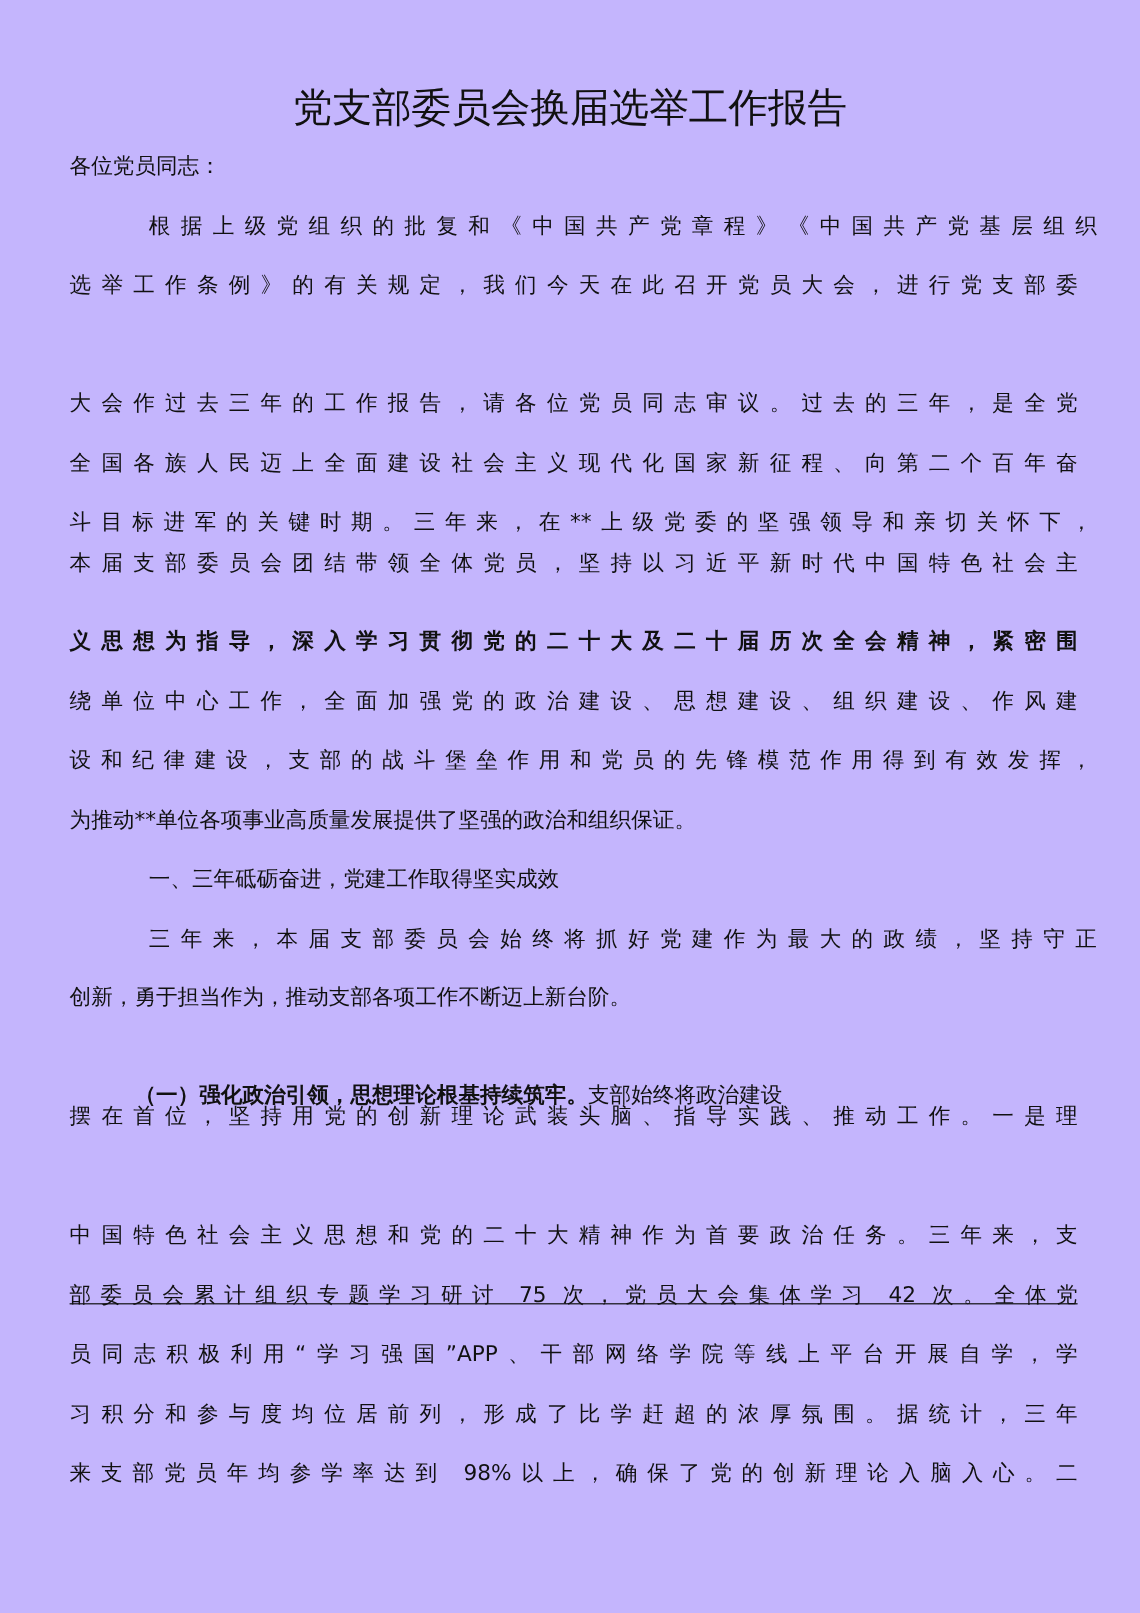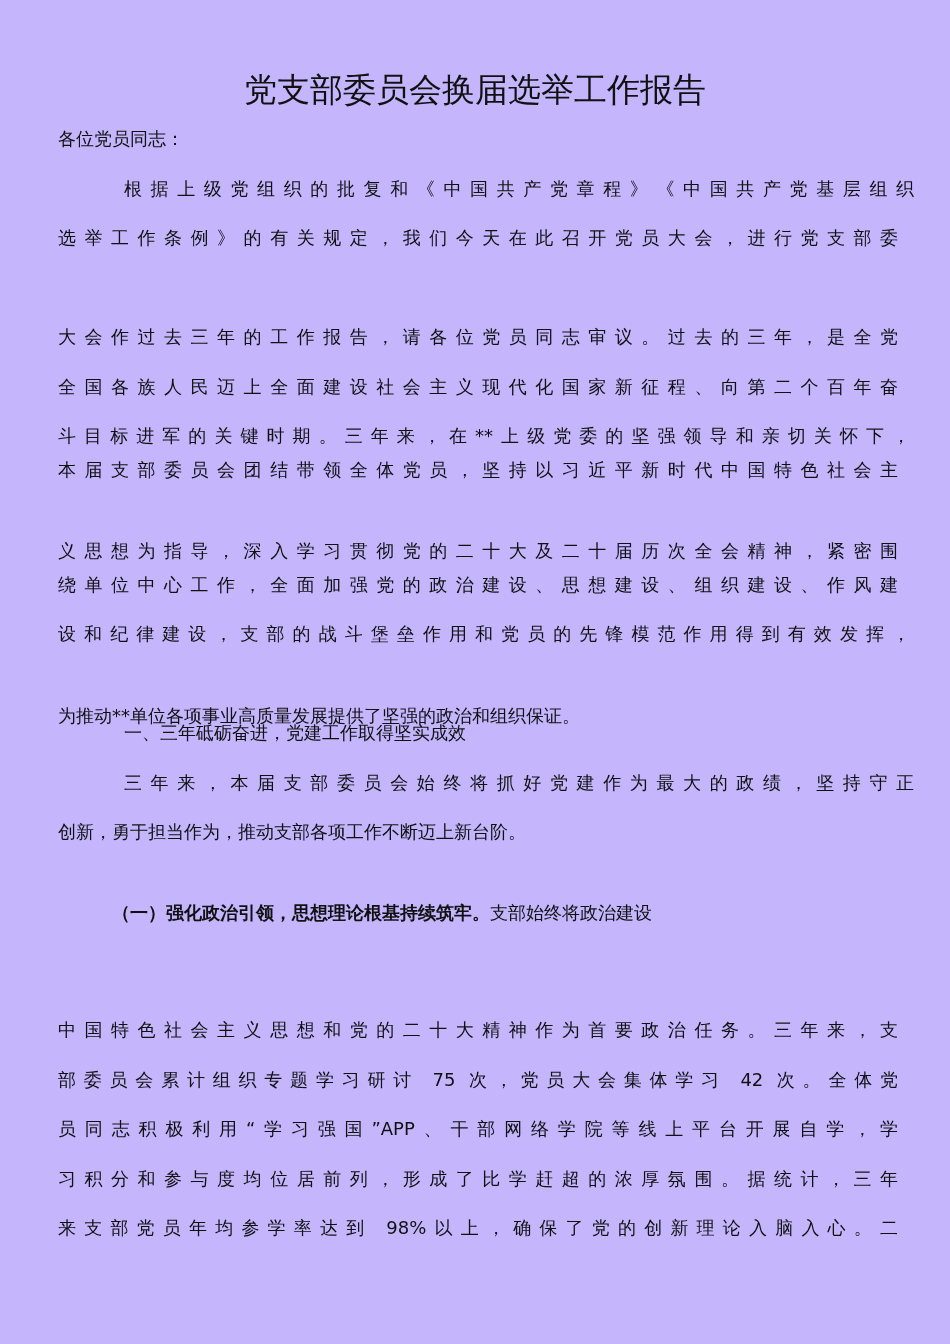--- a/index.html
+++ b/index.html
@@ -65,32 +65,33 @@
   <div class="title">党支部委员会换届选举工作报告</div>
 
   <div class="line" style="top:122px;">各位党员同志：</div>
 
   <div class="line indent justify" style="top:172px; width:790px;">根据上级党组织的批复和《中国共产党章程》《中国共产党基层组织</div>
   <div class="line justify" style="top:221px;">选举工作条例》的有关规定，我们今天在此召开党员大会，进行党支部委</div>
   <div class="line justify" style="top:320px;">大会作过去三年的工作报告，请各位党员同志审议。过去的三年，是全党</div>
   <div class="line justify" style="top:370px;">全国各族人民迈上全面建设社会主义现代化国家新征程、向第二个百年奋</div>
   <div class="line justify" style="top:419px; width:852px;">斗目标进军的关键时期。三年来，在**上级党委的坚强领导和亲切关怀下，</div>
   <div class="line justify" style="top:453px;">本届支部委员会团结带领全体党员，坚持以习近平新时代中国特色社会主</div>
-  <div class="line justify" style="top:534px;">义思想为指导，深入学习贯彻党的二十大及二十届历次全会精神，紧密围</div>
+  <div class="line justify" style="top:518px;font-weight:bold;">义思想为指导，深入学习贯彻党的二十大及二十届历次全会精神，紧密围</div>
   <div class="line justify" style="top:568px;">绕单位中心工作，全面加强党的政治建设、思想建设、组织建设、作风建</div>
   <div class="line justify" style="top:617px; width:852px;">设和纪律建设，支部的战斗堡垒作用和党员的先锋模范作用得到有效发挥，</div>
-  <div class="line" style="top:667px;margin-top:32px;">为推动**单位各项事业高质量发展提供了坚强的政治和组织保证。</div>
+  <div class="line" style="top:667px;">为推动**单位各项事业高质量发展提供了坚强的政治和组织保证。</div>
 
   <div class="line indent" style="top:716px;">一、三年砥砺奋进，党建工作取得坚实成效</div>
 
   <div class="line indent justify" style="top:766px; width:790px;">三年来，本届支部委员会始终将抓好党建作为最大的政绩，坚持守正</div>
   <div class="line" style="top:815px;">创新，勇于担当作为，推动支部各项工作不断迈上新台阶。</div>
 
   <div class="line indent-bold" style="top:865px; width:786px;margin-top:31px;">
     <span class="bold">（一）强化政治引领，思想理论根基持续筑牢。</span><span>支部始终将政治建设</span>
   </div>
 
+  <div class="line justify" style="top:914px;">摆在首位，坚持用党的创新理论武装头脑、指导实践、推动工作。一是理</div>
   <div class="line justify" style="top:1013px;">中国特色社会主义思想和党的二十大精神作为首要政治任务。三年来，支</div>
-  <div class="line justify" style="top:1063px;">部委员会累计组织专题学习研讨 75 次，党员大会集体学习 42 次。全体党</div>
+  <div class="line justify" style="top:1063px;text-decoration:underline;">部委员会累计组织专题学习研讨 75 次，党员大会集体学习 42 次。全体党</div>
   <div class="line justify" style="top:1112px;">员同志积极利用“学习强国”APP、干部网络学院等线上平台开展自学，学</div>
   <div class="line justify" style="top:1162px;">习积分和参与度均位居前列，形成了比学赶超的浓厚氛围。据统计，三年</div>
   <div class="line justify" style="top:1211px;">来支部党员年均参学率达到 98%以上，确保了党的创新理论入脑入心。二</div>
 </div>
 
 </body></html>

